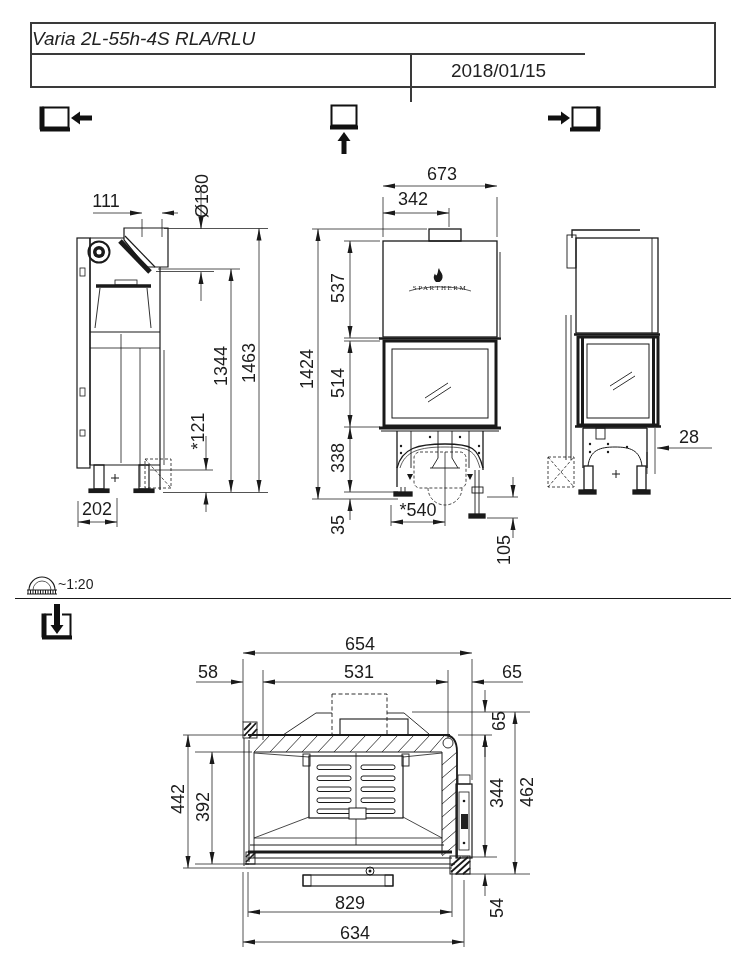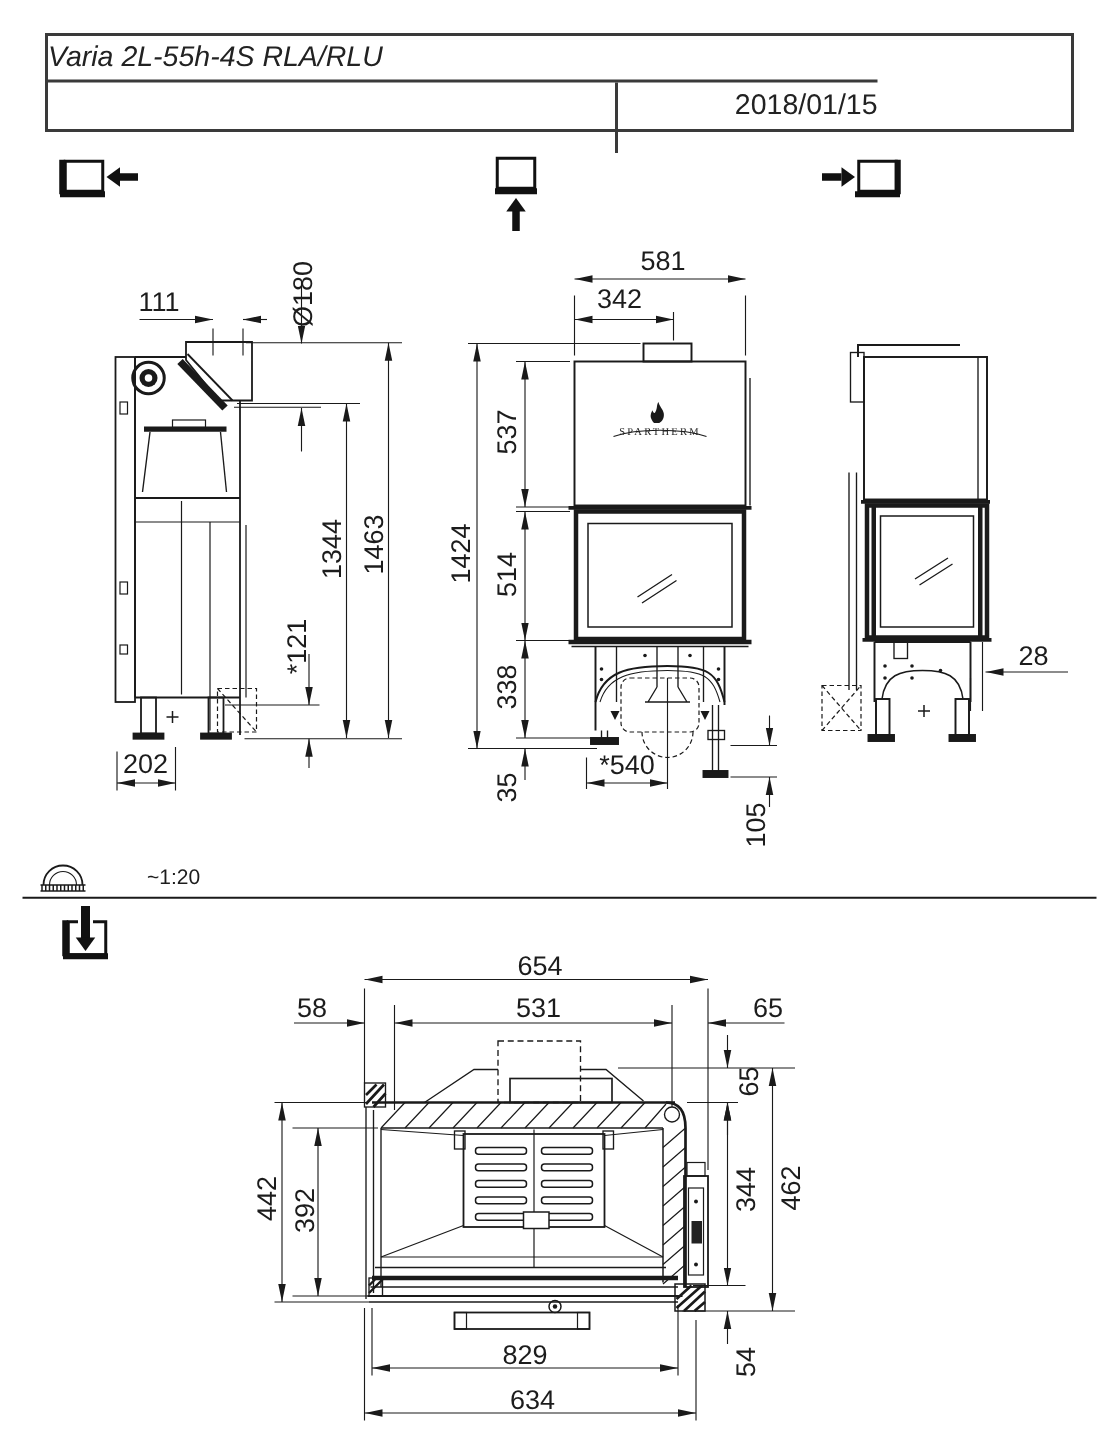--- a/index.html
+++ b/index.html
@@ -4,31 +4,31 @@
 <style>
   html,body{margin:0;padding:0;background:#fff;}
   #page{position:relative;width:746px;height:970px;background:#ffffff;overflow:hidden;
         font-family:"Liberation Sans",sans-serif;color:#1c1c1c;}
   #lineart{position:absolute;left:0;top:0;}
   
   #titleblock{position:absolute;left:30px;top:22px;width:686px;height:66px;border:2px solid #3a3a3a;box-sizing:border-box;background:#fff;}
   .tb-cell{position:absolute;box-sizing:border-box;font-size:19px;color:#222;white-space:nowrap;}
   #tb-product{left:0;top:0;width:553px;height:31px;border-bottom:2px solid #3a3a3a;line-height:30px;font-style:italic;}
   #tb-series{left:0;top:31px;width:378px;height:31px;padding-left:13px;line-height:32px;}
-  #tb-date{left:378px;top:31px;width:175px;height:47px;border-left:2px solid #3a3a3a;text-align:right;line-height:32px;}
+  #tb-date{left:378px;top:31px;width:175px;height:47px;border-left:2px solid #3a3a3a;text-align:center;line-height:32px;}
   #tb-logo{left:553px;top:0;width:129px;height:62px;border-left:2px solid #3a3a3a;}
   #tb-logo svg{position:absolute;left:0;top:0;}
   .brand{position:absolute;left:0;top:35px;width:100%;text-align:center;
          font-family:"Liberation Serif",serif;font-size:13px;letter-spacing:2px;color:#1e1e1e;}
   .brand sup{font-size:7px;letter-spacing:0;}
   .tagline{position:absolute;left:0;top:51px;width:100%;text-align:center;font-size:5.5px;letter-spacing:1px;color:#444;}
   
   .dim{position:absolute;font-size:18px;line-height:18px;color:#1c1c1c;width:60px;text-align:center;white-space:nowrap;}
   .rot{width:80px;transform:rotate(-90deg);transform-origin:center;}
-  .scale-note{position:absolute;left:58px;top:576px;font-size:14px;color:#1c1c1c;margin-left:40px;}
+  .scale-note{position:absolute;left:58px;top:576px;font-size:14px;color:#1c1c1c;}
   .front-logo{position:absolute;left:405px;top:284px;width:70px;text-align:center;
               font-family:"Liberation Serif",serif;font-size:7px;letter-spacing:1.5px;color:#222;}
 </style>
 </head>
 <body>
 
 <div id="page">
 
 <svg id="lineart" width="746" height="970" viewBox="0 0 746 970">
   <defs>
@@ -303,21 +303,21 @@
 
 <div class="scale-note">~1:20</div>
 
 <div class="dim" style="left:76px;top:192px">111</div>
 <div class="dim rot" style="left:162px;top:187px">Ø180</div>
 <div class="dim rot" style="left:181px;top:357px">1344</div>
 <div class="dim rot" style="left:209px;top:354px">1463</div>
 <div class="dim rot" style="left:158px;top:422px">*121</div>
 <div class="dim" style="left:67px;top:500px">202</div>
 
-<div class="dim" style="left:412px;top:165px">581</div>
+<div class="dim" style="left:412px;top:165px">673</div>
 <div class="dim" style="left:383px;top:190px">342</div>
 <div class="dim rot" style="left:298px;top:279px">537</div>
 <div class="dim rot" style="left:267px;top:360px">1424</div>
 <div class="dim rot" style="left:298px;top:374px">514</div>
 <div class="dim rot" style="left:298px;top:449px">338</div>
 <div class="dim rot" style="left:298px;top:516px">35</div>
 <div class="dim" style="left:388px;top:501px">*540</div>
 <div class="dim rot" style="left:464px;top:541px">105</div>
 
 <div class="dim" style="left:659px;top:428px">28</div>

